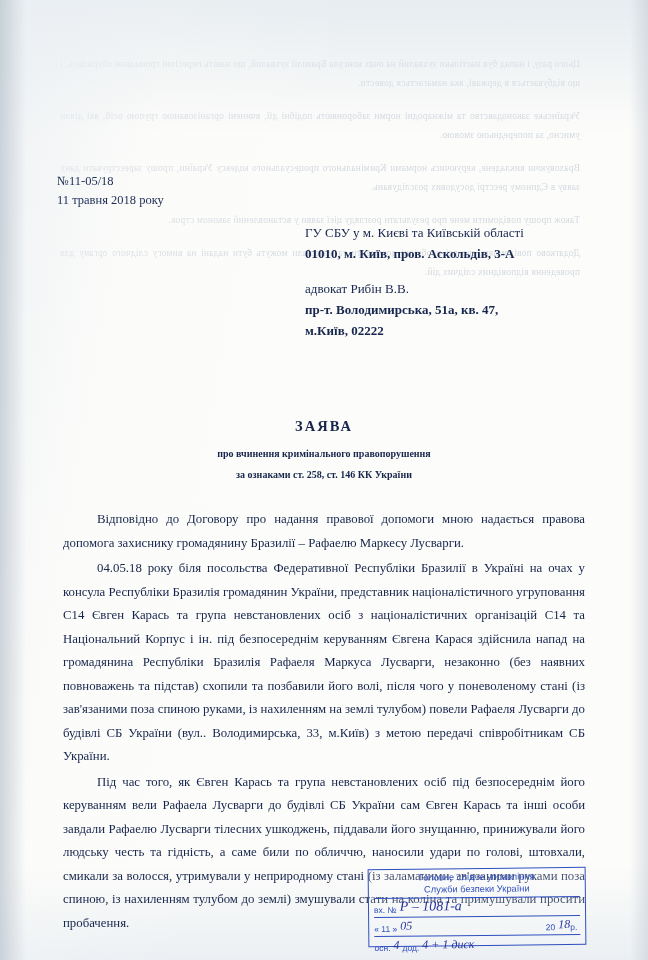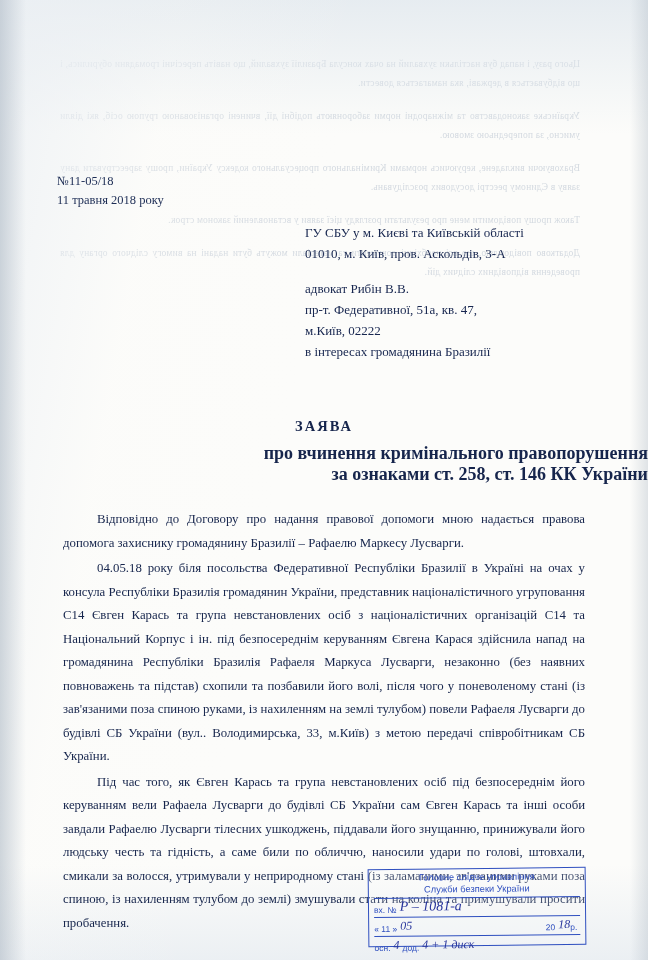--- a/index.html
+++ b/index.html
@@ -83,44 +83,43 @@
     top: 222px;
     width: 320px;
     font-size: 13px;
     line-height: 21px;
     color: #17264f;
   }
   .addr-strong {
     font-weight: normal;
   }
   .addr-sub {
-    font-weight: normal;
+    font-weight: bold;
   }
   .addr-gap { height: 14px; }
 
   .title-block {
     position: absolute;
     left: 0;
     top: 418px;
     width: 648px;
     text-align: center;
     color: #16254c;
   }
   .title-main {
     font-weight: bold;
     font-size: 14.5px;
     letter-spacing: 2px;
     margin-bottom: 8px;
     font-family: Liberation Serif, serif;
   }
   .title-sub {
     font-weight: bold;
-    font-size: 18px;
+    font-size: 10px;
     line-height: 21px;
-    text-align: right;
   }
 
   .body-block {
     position: absolute;
     left: 63px;
     top: 508px;
     width: 522px;
     font-size: 12.8px;
     line-height: 23.5px;
     text-align: justify;
@@ -205,23 +204,22 @@
     <div class="reg-block">
       <div>№11-05/18</div>
       <div>11 травня 2018 року</div>
     </div>
 
     <div class="addr-block">
       <div class="addr-strong">ГУ СБУ у м. Києві та Київській області</div>
       <div class="addr-sub">01010, м. Київ, пров. Аскольдів, 3-А</div>
       <div class="addr-gap"></div>
       <div class="addr-strong">адвокат Рибін В.В.</div>
-      <div class="addr-sub">пр-т. Федеративної, 51а, кв. 47,</div>
+      <div class="addr-sub">пр-т. Володимирська, 51а, кв. 47,</div>
       <div class="addr-sub">м.Київ, 02222</div>
-      <div class="addr-strong">в інтересах громадянина Бразилії</div>
     </div>
 
     <div class="title-block">
       <div class="title-main">ЗАЯВА</div>
       <div class="title-sub">про вчинення кримінального правопорушення</div>
       <div class="title-sub">за ознаками ст. 258, ст. 146 КК України</div>
     </div>
 
     <div class="body-block">
       <p>Відповідно до Договору про надання правової допомоги мною надається правова допомога захиснику громадянину Бразилії – Рафаелю Маркесу Лусварги.</p>

